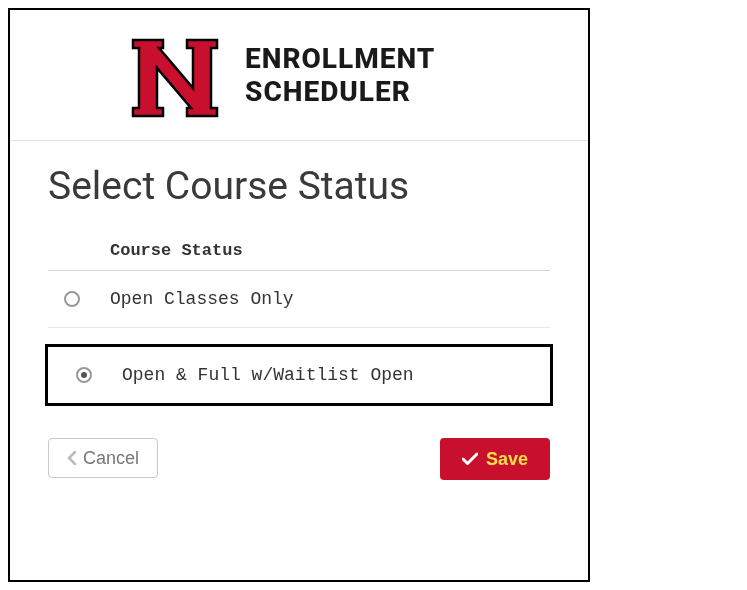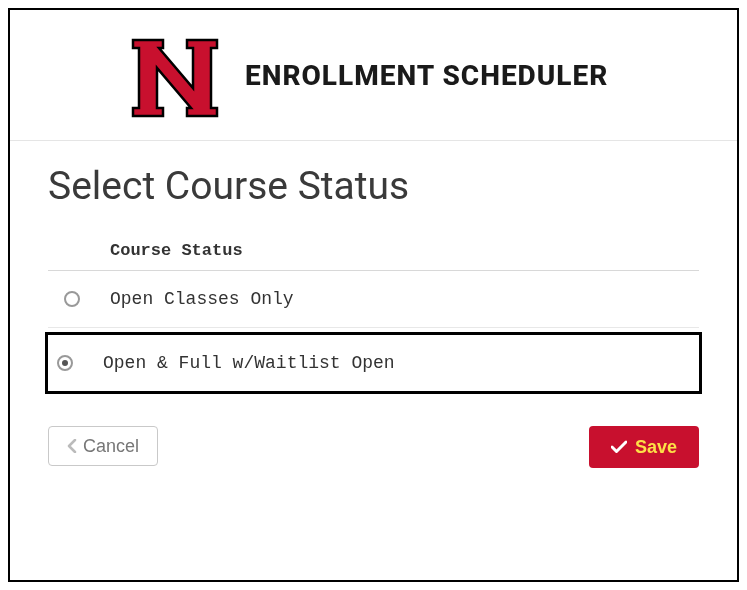--- a/index.html
+++ b/index.html
@@ -7,21 +7,21 @@
       padding: 0;
       box-sizing: border-box;
     }
     body {
       font-family: -apple-system, BlinkMacSystemFont, "Segoe UI", Roboto, "Helvetica Neue", Arial, sans-serif;
       background: #fff;
       padding: 8px;
     }
     .outer-frame {
       border: 2px solid #000;
-      width: 731px;
+      width: 582px;
       height: 574px;
       background: #fff;
       position: relative;
     }
     .header {
       display: flex;
       align-items: center;
       padding: 20px 0 20px 115px;
       border-bottom: 1px solid #e5e5e5;
     }
@@ -58,22 +58,22 @@
       border-bottom: 1px solid #d8d8d8;
     }
     .option-row {
       display: flex;
       align-items: center;
       padding: 18px 0 18px 16px;
       border-bottom: 1px solid #e8e8e8;
     }
     .option-row.highlighted {
       border: 3px solid #000;
-      margin: 4px -3px;
-      padding-left: 9px;
+      margin: 16px -3px;
+      padding-left: 28px;
     }
     .radio {
       width: 16px;
       height: 16px;
       border: 2px solid #999;
       border-radius: 50%;
       margin-right: 30px;
       display: inline-flex;
       align-items: center;
       justify-content: center;

